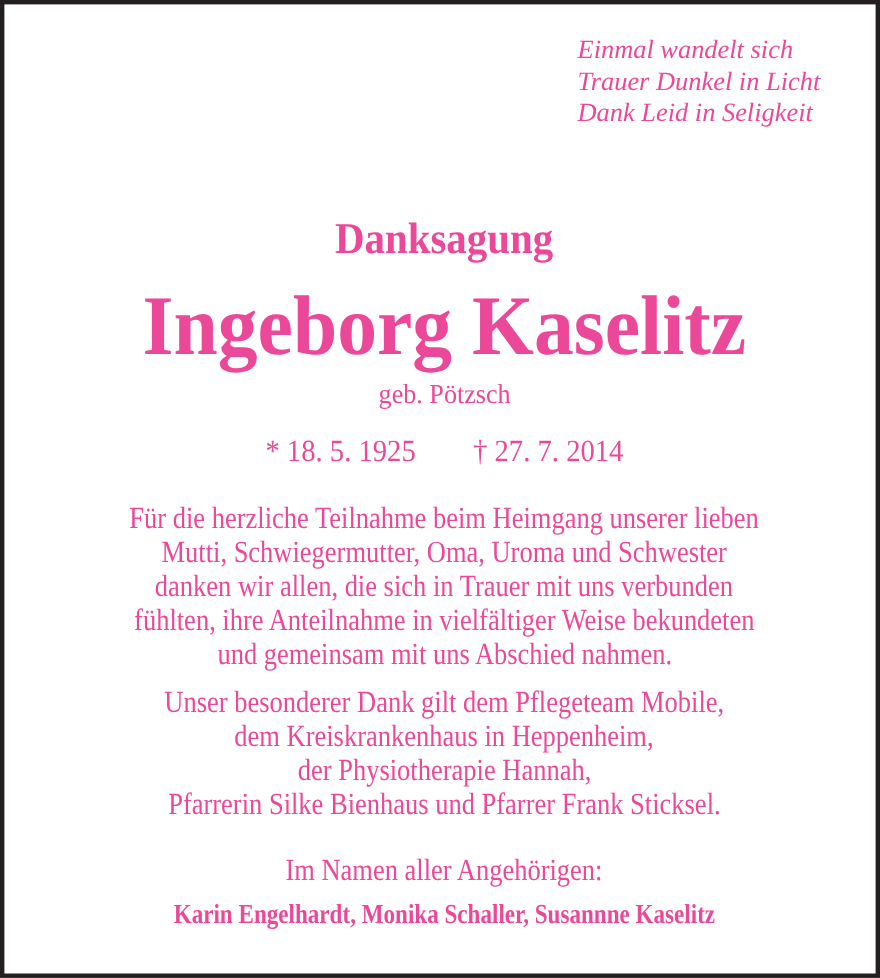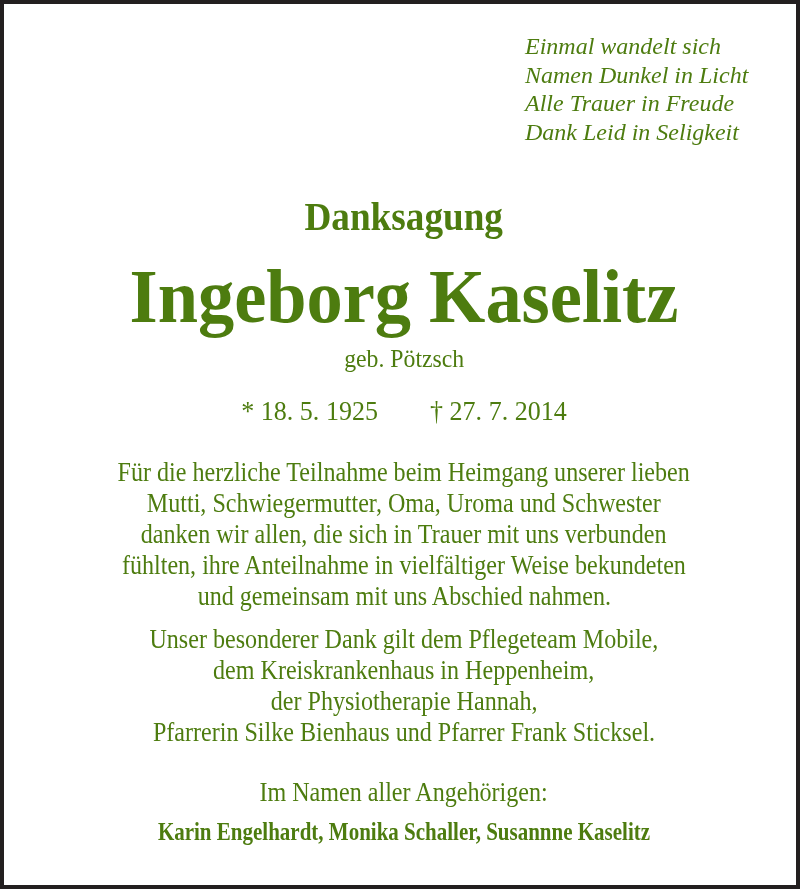--- a/index.html
+++ b/index.html
@@ -3,21 +3,21 @@
   <meta charset="utf-8">
   <style>
     html, body { margin: 0; padding: 0; background: #ffffff; }
     body { width: 800px; height: 889px; overflow: hidden; }
     .frame {
       position: absolute; left: 0; top: 0;
       width: 800px; height: 889px;
       box-sizing: border-box;
       border: 4px solid #231f20;
       background: #ffffff;
-      color: #4d7c0f;
+      color: #ec4899;
       font-family: "Liberation Serif", "DejaVu Serif", serif;
     }
     .line {
       position: absolute; left: 0; width: 800px;
       text-align: center; white-space: nowrap;
     }
     .line > span { display: inline-block; transform-origin: center center; }
 
     .poem { position: absolute; left: 521px; top: 28px; }
     .poem .pl {
@@ -44,22 +44,21 @@
     .sig { font-size: 25px; font-weight: bold; line-height: 30px; }
     .sig > span { transform: scaleX(0.84); }
   </style>
 </head>
 <body>
 
 <div class="frame">
 
   <div class="poem">
     <div class="pl">Einmal wandelt sich</div>
-    <div class="pl">Namen Dunkel in Licht</div>
-    <div class="pl">Alle Trauer in Freude</div>
+    <div class="pl">Trauer Dunkel in Licht</div>
     <div class="pl">Dank Leid in Seligkeit</div>
   </div>
 
   <div class="line heading">
     <span>Danksagung</span>
   </div>
 
   <div class="line name">
     <span>Ingeborg Kaselitz</span>
   </div>

